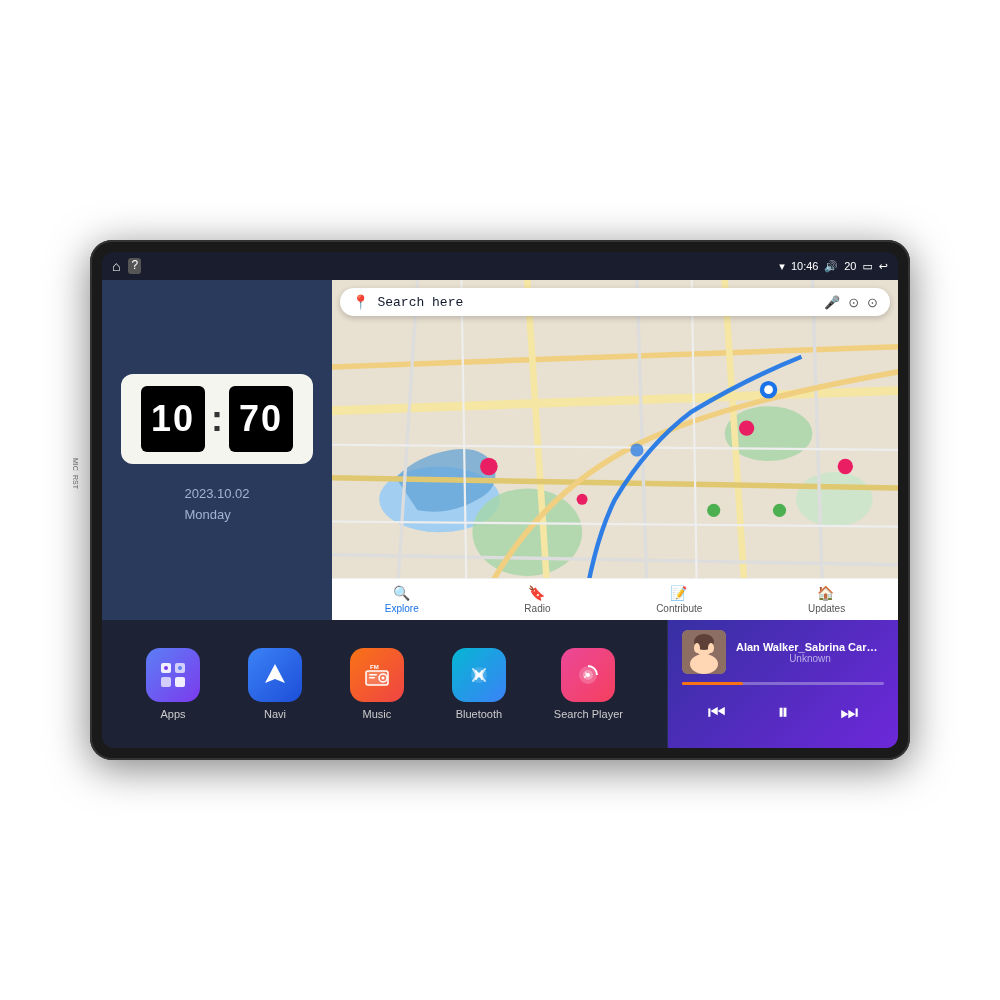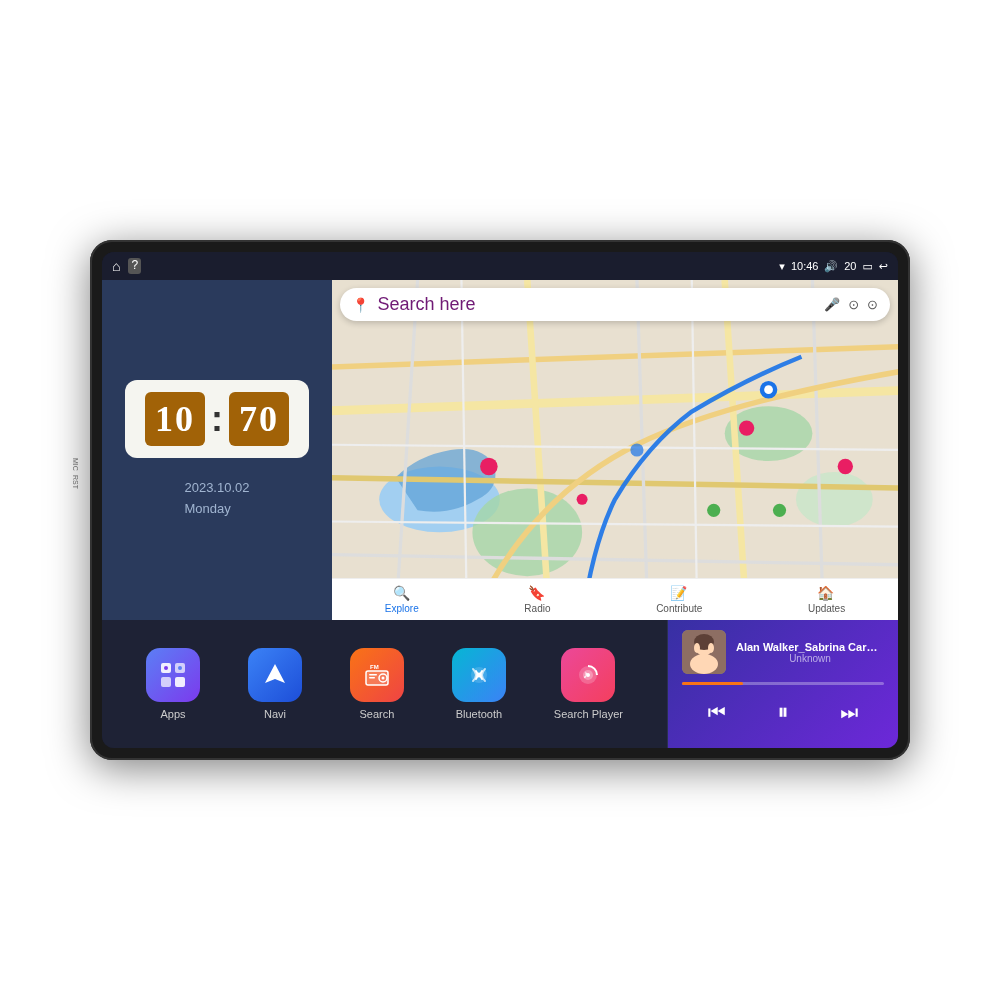--- a/index.html
+++ b/index.html
@@ -89,27 +89,27 @@
     .clock-display {
       background: #f5f5f0;
       border-radius: 12px;
       padding: 12px 20px;
       display: flex;
       align-items: center;
       gap: 4px;
       margin-bottom: 20px;
     }
     .clock-digit {
-      background: #a16207;
+      background: #000000;
       color: white;
       font-size: 36px;
       font-weight: bold;
-      padding: 6px 10px;
+      padding: 12px 10px;
       border-radius: 6px;
-      font-family: Liberation Serif, serif;
+      font-family: Liberation Sans, sans-serif;
       letter-spacing: 2px;
     }
     .clock-colon {
       color: #333;
       font-size: 36px;
       font-weight: bold;
       margin: 0 2px;
     }
 
     .date-info {
@@ -139,23 +139,24 @@
       padding: 6px 12px;
       gap: 8px;
       box-shadow: 0 2px 6px rgba(0,0,0,0.2);
       z-index: 10;
     }
     .map-search-icon {
       color: #e53935;
       font-size: 14px;
     }
     .map-search-text {
-      color: #701a75;
-      font-size: 18px;
+      color: #0f172a;
+      font-size: 13px;
       flex: 1;
+      font-family: Liberation Mono, monospace;
     }
     .map-search-icons {
       display: flex;
       gap: 8px;
       color: #555;
       font-size: 13px;
     }
 
     
     .map-roads {
@@ -471,21 +472,21 @@
               <svg width="28" height="28" viewBox="0 0 28 28">
                 <rect x="3" y="10" width="22" height="14" rx="2" fill="white" opacity="0.2"></rect>
                 <rect x="3" y="10" width="22" height="14" rx="2" fill="none" stroke="white" stroke-width="1.5"></rect>
                 <circle cx="20" cy="17" r="4" fill="none" stroke="white" stroke-width="1.5"></circle>
                 <circle cx="20" cy="17" r="1.5" fill="white"></circle>
                 <rect x="6" y="13" width="8" height="1.5" rx="0.75" fill="white"></rect>
                 <rect x="6" y="16" width="6" height="1.5" rx="0.75" fill="white"></rect>
                 <text x="7" y="8" font-size="6" fill="white" font-weight="bold">FM</text>
               </svg>
             </div>
-            <span class="app-label">Search</span>
+            <span class="app-label">Music</span>
           </div>
 
           <div class="app-item">
             <div class="app-icon app-icon-bluetooth">
               <svg width="28" height="28" viewBox="0 0 28 28">
 
                 <circle cx="14" cy="14" r="8" fill="white" opacity="0.15"></circle>
                 <path d="M11,18 Q14,14 11,10" stroke="white" stroke-width="2" fill="none" stroke-linecap="round"></path>
                 <path d="M8,20 Q14,14 8,8" stroke="white" stroke-width="2" fill="none" stroke-linecap="round" opacity="0.7"></path>
                 <path d="M17,18 Q14,14 17,10" stroke="white" stroke-width="2" fill="none" stroke-linecap="round"></path>

